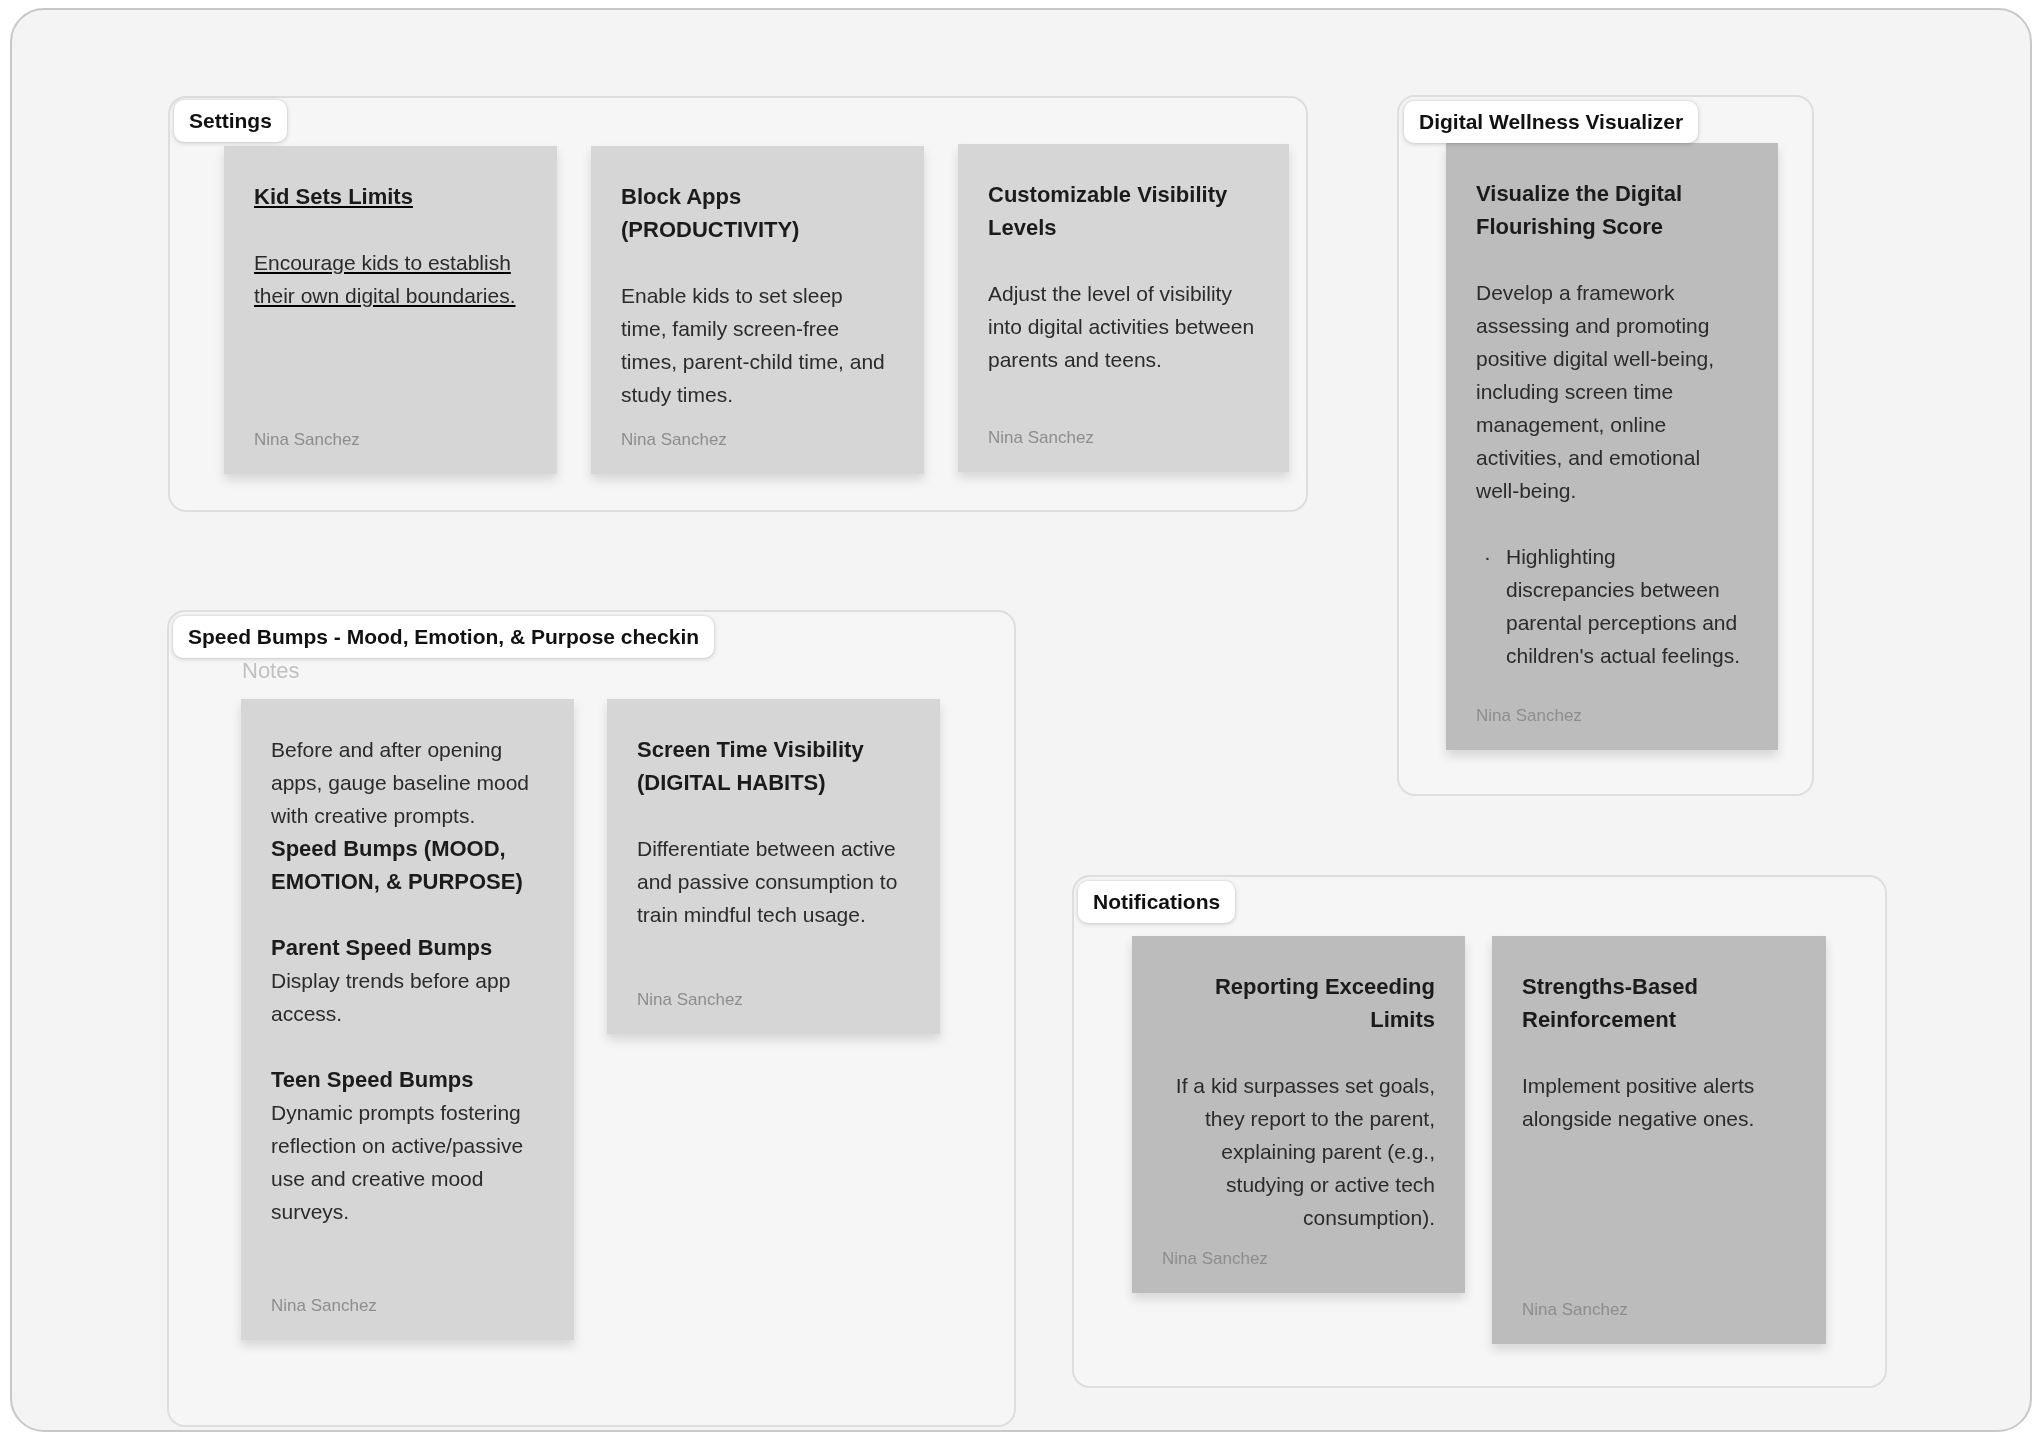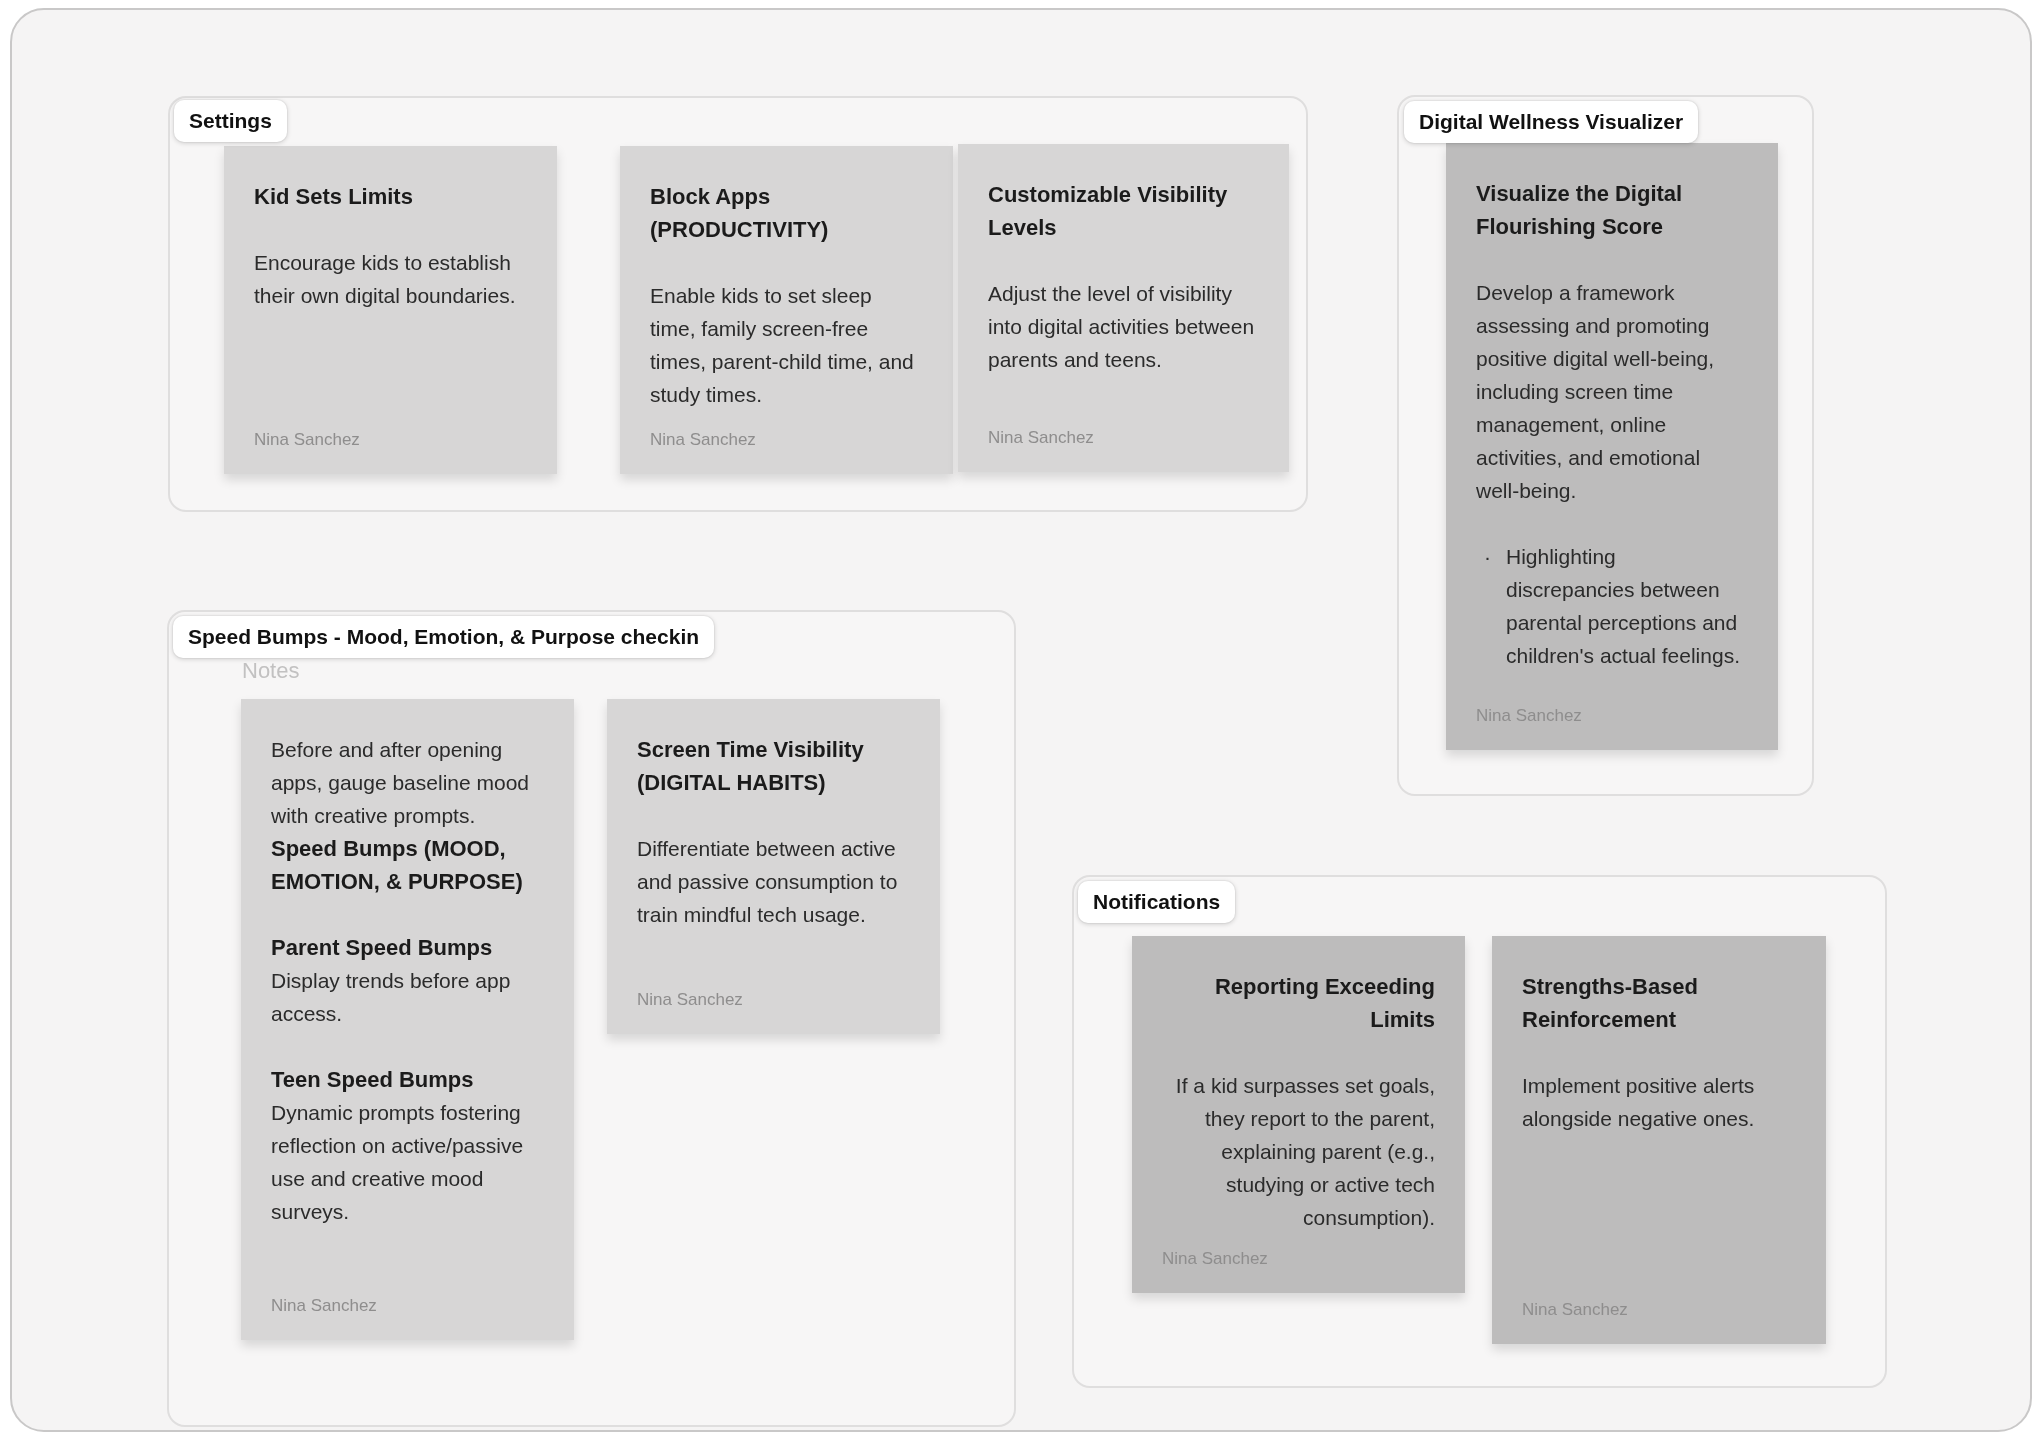--- a/index.html
+++ b/index.html
@@ -70,27 +70,27 @@
 </style>
 </head>
 <body>
 
 <div class="canvas"></div>
 
 <div class="section" style="left:168px;top:96px;width:1140px;height:416px;"></div>
 <div class="ghost-label" style="left:200px;top:110px;">Settings</div>
 <div class="chip" style="left:174px;top:100px;">Settings</div>
 
-<div class="card light" style="left:224px;top:146px;width:333px;height:328px;">
+<div class="card light" style="left:224px;top:146px;width:333px;height:328px;text-decoration:underline;">
   <p class="card-title">Kid Sets Limits</p>
   <p class="card-body">Encourage kids to establish their own digital boundaries.</p>
   <div class="card-author">Nina Sanchez</div>
 </div>
 
-<div class="card light" style="left:620px;top:146px;width:333px;height:328px;">
+<div class="card light" style="left:591px;top:146px;width:333px;height:328px;">
   <p class="card-title">Block Apps (PRODUCTIVITY)</p>
   <p class="card-body">Enable kids to set sleep time, family screen-free times, parent-child time, and study times.</p>
   <div class="card-author">Nina Sanchez</div>
 </div>
 
 <div class="card light" style="left:958px;top:144px;width:331px;height:328px;">
   <p class="card-title">Customizable Visibility Levels</p>
   <p class="card-body">Adjust the level of visibility into digital activities between parents and teens.</p>
   <div class="card-author">Nina Sanchez</div>
 </div>

